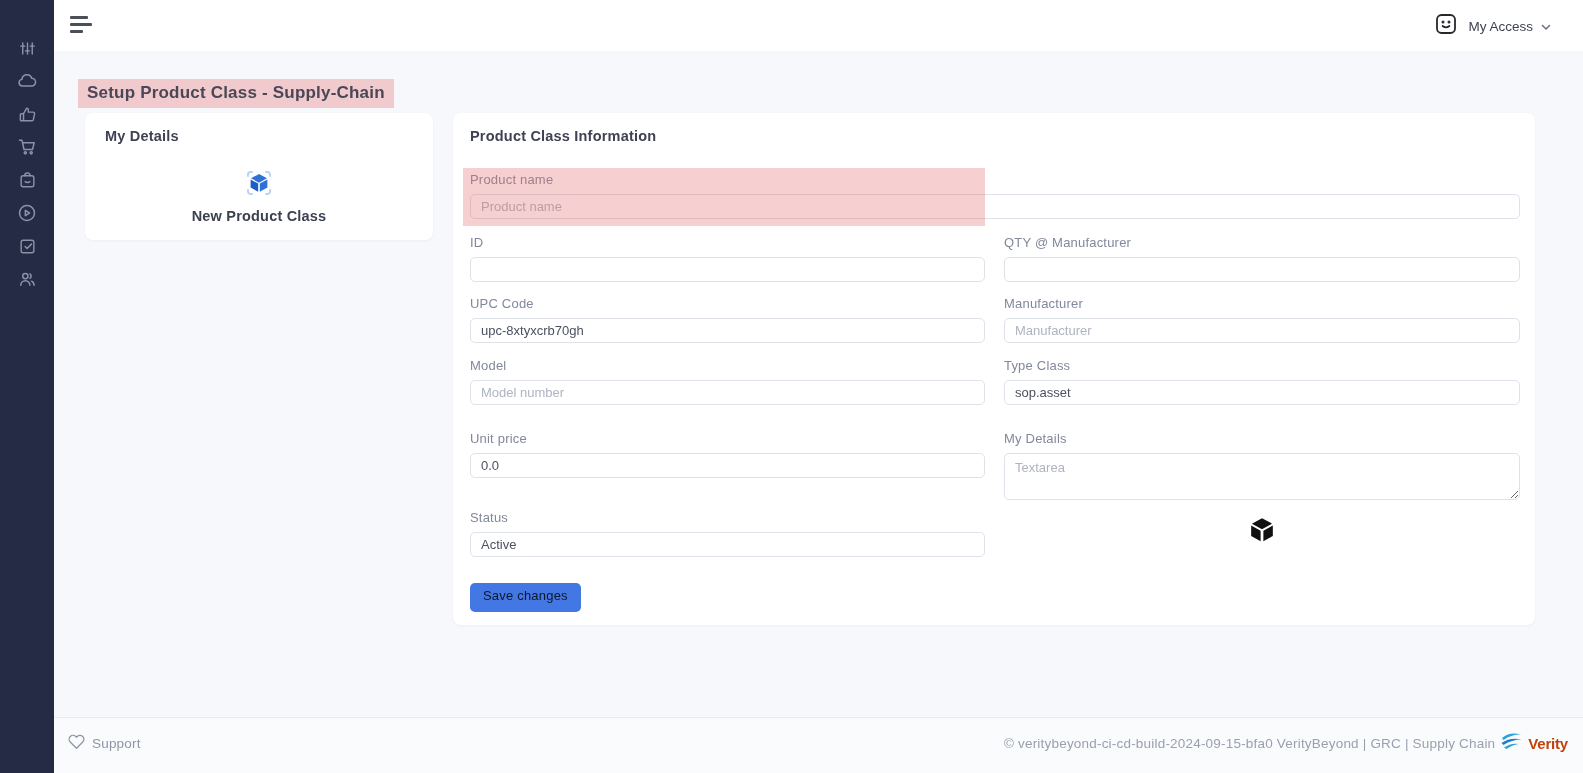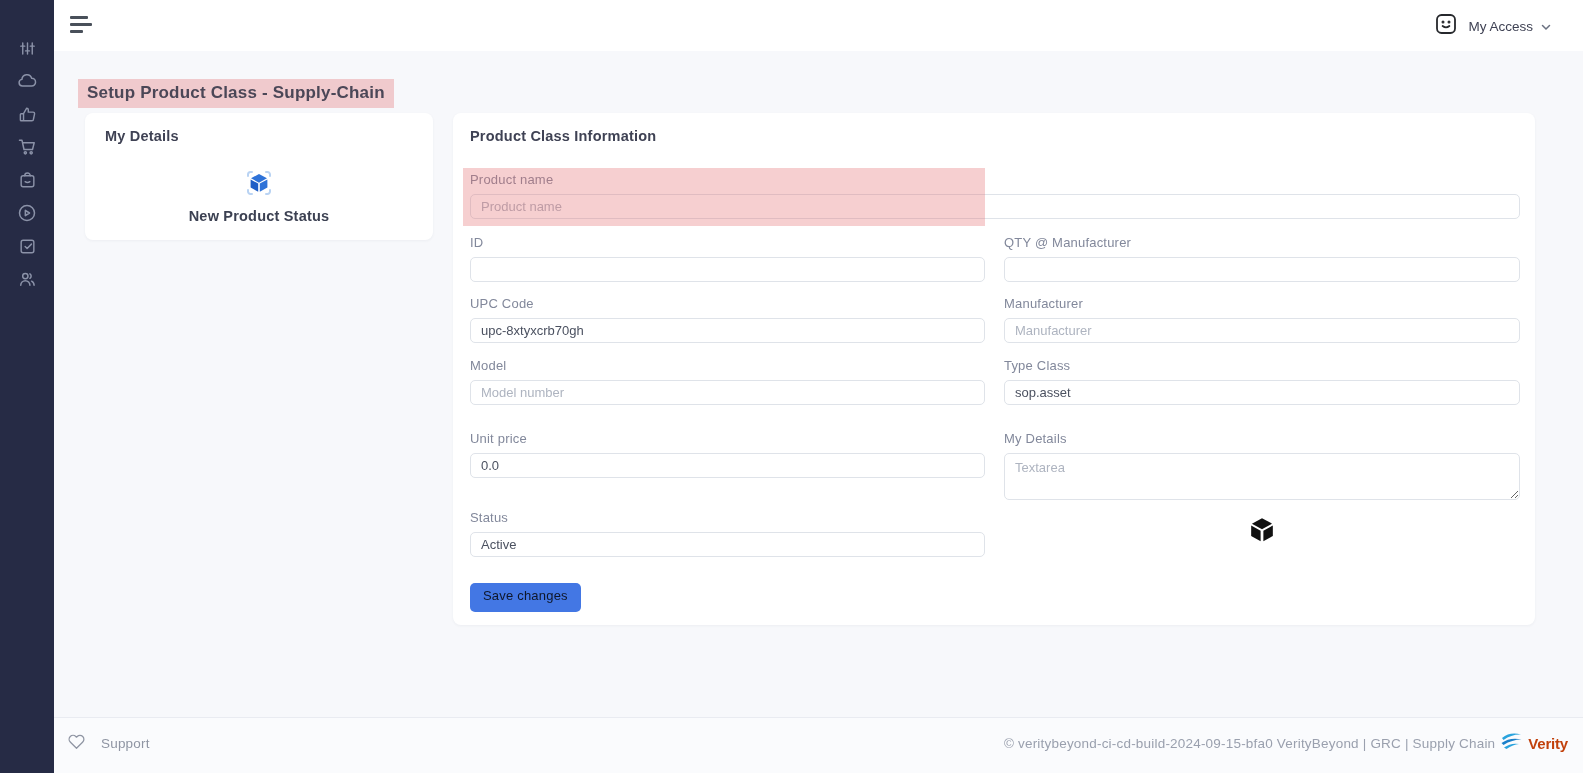--- a/index.html
+++ b/index.html
@@ -117,21 +117,21 @@
     font-size:13px; padding:5px 13px 24px 13px; height:16px;
     cursor:pointer; letter-spacing:0.2px;
   }
 
   
   .footer {
     position:absolute; left:54px; top:717px; width:1529px; height:56px;
     background:#fafbfd; border-top:1px solid #e9ebf1;
   }
   .support {
-    position:absolute; left:14px; top:15px; display:flex; align-items:center; gap:16px;
+    position:absolute; left:14px; top:15px; display:flex; align-items:center; gap:7px;
     cursor:pointer;
   }
   .support-label { font-size:13.5px; color:#8f95a3; letter-spacing:0.2px; }
   .copyright-wrap {
     position:absolute; right:15px; top:13px;
     display:flex; align-items:center; gap:5px;
   }
   .copyright { font-size:13.5px; color:#9aa0ae; letter-spacing:0.2px; }
   .brand { font-size:15px; font-weight:bold; color:#c2410c; letter-spacing:-0.2px; }
 </style>
@@ -230,21 +230,21 @@
             <path d="M8 26H6.5A2.5 2.5 0 0 1 4 23.5V22"></path>
           </g>
 
           <g>
             <path d="M15 6l8 4.3-8 4.4-8-4.4z" fill="#2e72d8"></path>
             <path d="M6.6 11.4l7.6 4.2v8.2l-7.6-4.2z" fill="#1f5ec6"></path>
             <path d="M23.4 11.4l-7.6 4.2v8.2l7.6-4.2z" fill="#2e72d8"></path>
           </g>
         </svg>
       </span>
-      <span class="npc-label">New Product Status</span>
+      <span class="npc-label">New Product Class</span>
     </div>
   </section>
 
   <section class="card form-card">
     <div class="card-title">Product Class Information</div>
 
     <div class="fgroup w-full r1">
       <label class="flabel">Product name</label>
       <input class="finput" type="text" placeholder="Product name" style="">
     </div>

